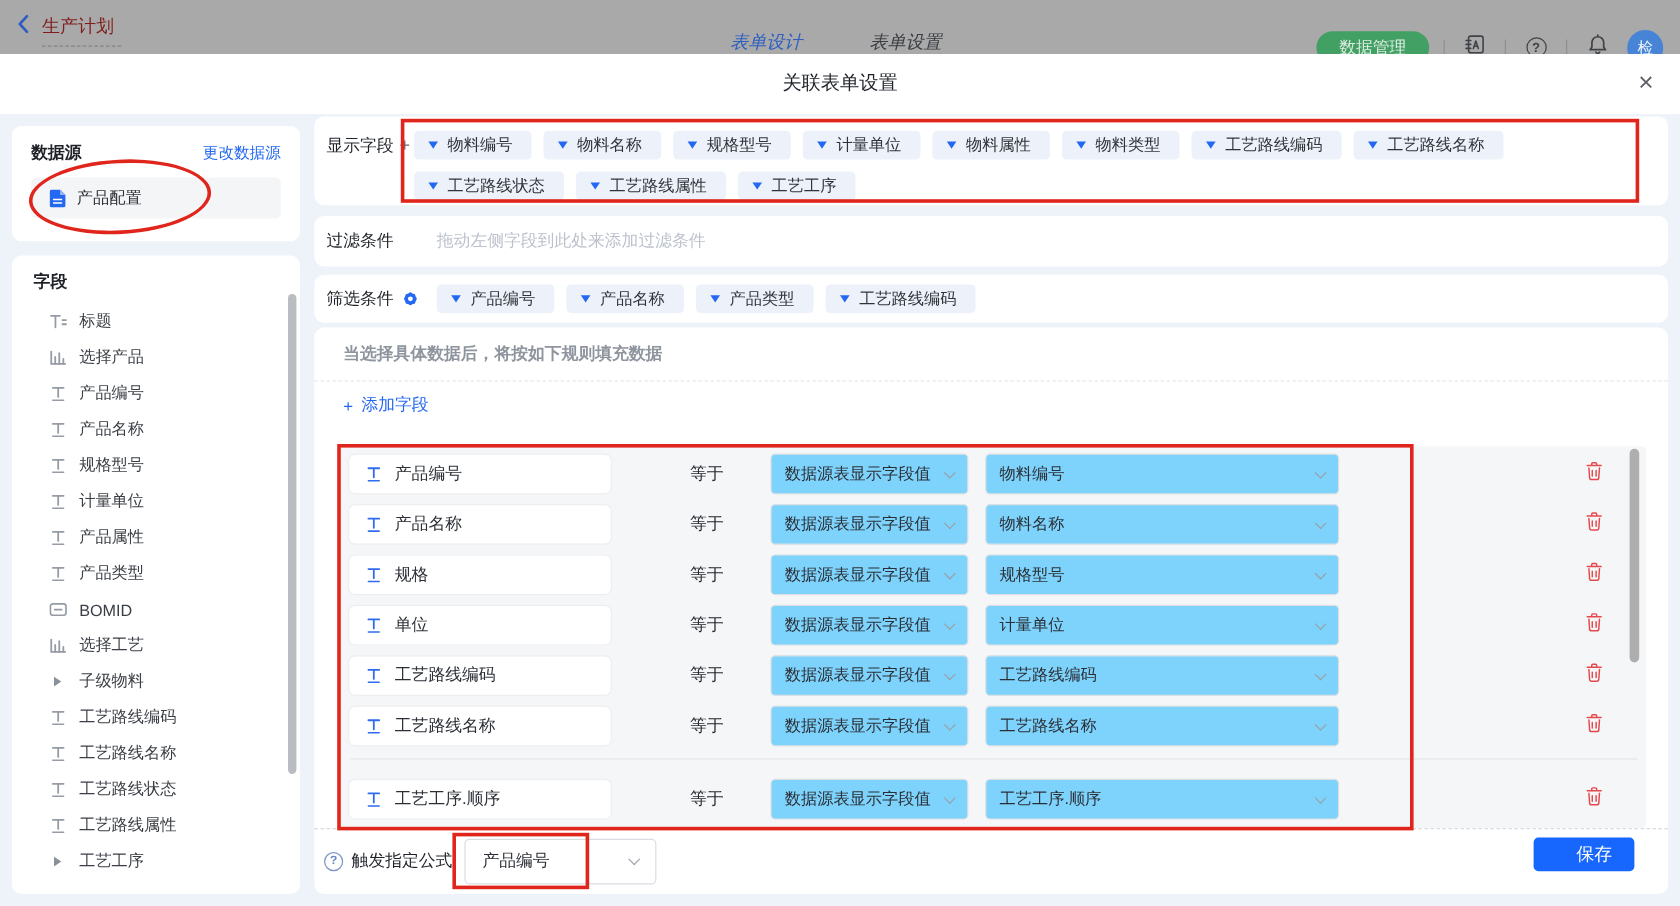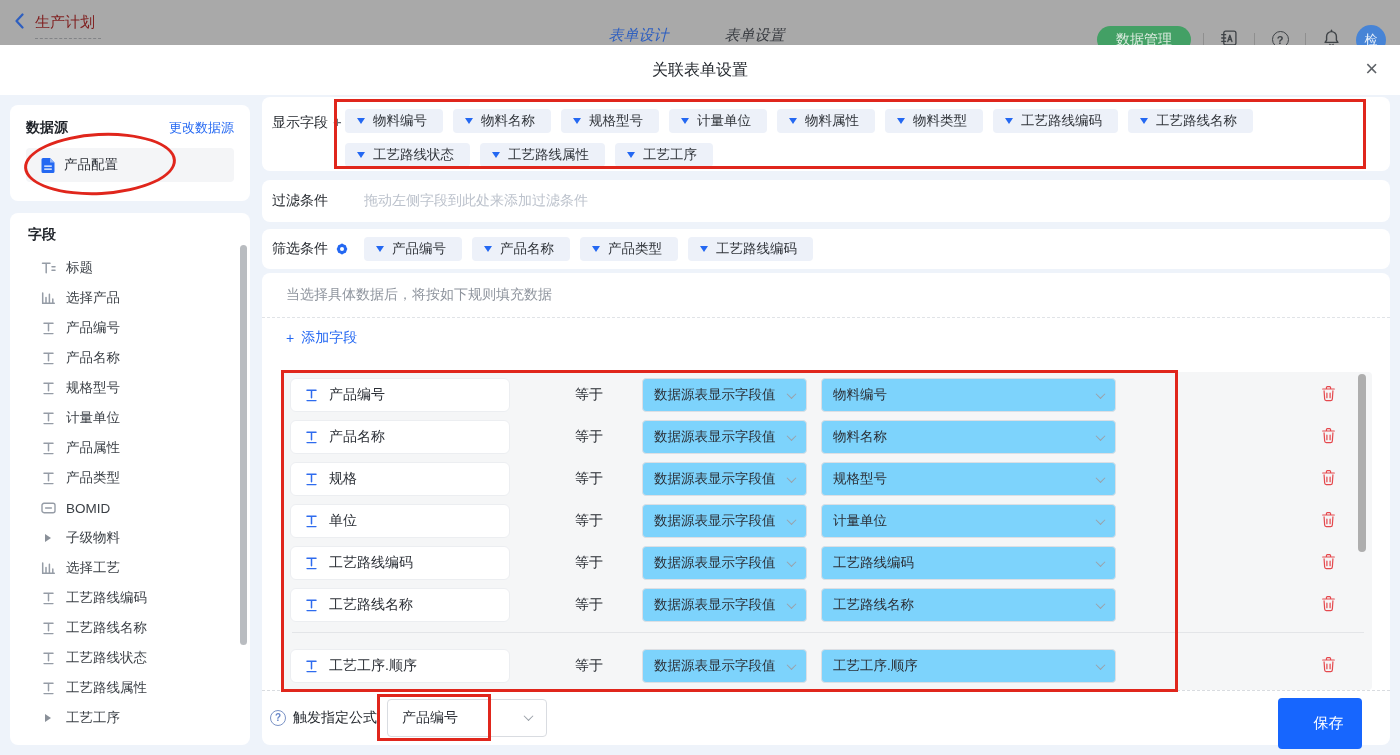--- a/index.html
+++ b/index.html
@@ -79,21 +79,21 @@
   
   .card-filter { left:262px; top:180px; width:1128px; height:42px; display:flex; align-items:center; padding:0 10px; }
   .cf-label { font-size:14px; color:#1f2329; }
   .cf-ph { margin-left:36px; font-size:14px; color:#bcc2cc; }
   .card-screen { left:262px; top:229px; width:1128px; height:40px; display:flex; align-items:center; padding:0 10px; }
   .cs-gear { margin-left:7px; display:flex; align-items:center; cursor:pointer; }
   .cs-tags { margin-left:15px; display:flex; gap:10px; }
 
   
   .card-rules { left:262px; top:273px; width:1128px; height:472px; }
-  .rc-hint { position:absolute; left:24px; top:13px; font-size:14px; color:#8f959e; }
+  .rc-hint { position:absolute; left:24px; top:13px; font-size:14px; color:#8f959e;font-weight:bold; }
   .rc-dash1 { position:absolute; left:0; right:0; top:44px; border-top:1px dashed #e0e3e7; }
   .rc-add { position:absolute; left:24px; top:56px; font-size:14px; color:#2468f2; cursor:pointer; display:flex; gap:7px; align-items:center; }
   .rows-area { position:absolute; left:20px; top:99px; width:1090px; height:318px;
                background:#f5f6f7; border-radius:4px; padding:2px 0 0 8px; overflow:hidden; }
   .m-row { height:42px; display:flex; align-items:center; }
   .m-field { width:220px; height:34px; background:#fff; border:1px solid #eceef1; border-radius:6px;
              display:flex; align-items:center; gap:10px; padding:0 12px; font-size:14px; color:#2b2f36; cursor:text; }
   .m-op { margin-left:65px; width:30px; font-size:14px; font-weight:500; color:#23272e; }
   .m-sel { height:34px; background:#7dd3fc; border:1px solid #dcdfe4; border-radius:4px;
            display:flex; align-items:center; justify-content:space-between;
@@ -111,21 +111,21 @@
   
   .rc-footer { position:absolute; left:0; top:417px; width:1128px; height:55px;
                display:flex; align-items:center; padding-left:8px; }
   .ft-help { display:flex; align-items:center; }
   .ft-help .help-ring { border-color:#7b93c6; color:#6786c8; width:16px; height:16px; font-size:10px; }
   .ft-label { margin-left:7px; font-size:14px; color:#1f2329; }
   .ft-select { margin-left:10px; width:160px; height:38px; background:#fff; border:1px solid #d9dce1;
                border-radius:4px; display:flex; align-items:center; justify-content:space-between;
                padding:0 14px; font-size:14px; color:#2b2f36; cursor:pointer; }
   .red-box3 { left:377px; top:694px; width:114px; height:47px; }
-  .save-btn { position:absolute; left:1016px; top:425px; width:84px; height:51px; background:#1766fe;
+  .save-btn { position:absolute; left:1016px; top:425px; width:84px; height:28px; background:#1766fe;
               border:none; border-radius:4px; color:#fff; font-size:15px; cursor:pointer;
               font-family:inherit;padding-left:17px; }
 </style>
 </head>
 <body>
 
 <div class="abs topbar">
   <div class="tb-left">
     <span class="tb-back">
         <span><svg width="11" height="16" viewBox="0 0 11 16" fill="none">
@@ -265,32 +265,32 @@
       <span class="f-ic">
         <svg width="15" height="12" viewBox="0 0 15 12" fill="none" stroke="#959ca6" stroke-width="1.4" stroke-linecap="round">
           <rect x="1" y="1.3" width="13" height="9.4" rx="2"></rect>
           <path d="M4.6 6h5.8"></path>
         </svg>
       </span>
       <span>BOMID</span>
     </div>
   <div class="f-item">
       <span class="f-ic">
-        <span class="caret-r"></span>
-      </span>
-      <span>子级物料</span>
-    </div>
-  <div class="f-item">
-      <span class="f-ic">
         <svg width="15" height="13" viewBox="0 0 15 13" fill="none" stroke="#959ca6" stroke-width="1.5" stroke-linecap="round">
           <path d="M1.7 1v10.3h11.6"></path>
           <path d="M5 11.3V5.4M8.4 11.3V2.3M11.8 11.3V7"></path>
         </svg>
       </span>
       <span>选择工艺</span>
+    </div>
+  <div class="f-item">
+      <span class="f-ic">
+        <span class="caret-r"></span>
+      </span>
+      <span>子级物料</span>
     </div>
   <div class="f-item">
       <span class="f-ic">
         <svg width="13" height="14" viewBox="0 0 13 14" fill="none" stroke="currentColor" stroke-width="1.5" stroke-linecap="round">
           <path d="M2 2.2h9M6.5 2.2v7.6"></path>
           <path d="M2 12.6h9" stroke-width="1.3"></path>
         </svg>
       </span>
       <span>工艺路线编码</span>
     </div>

